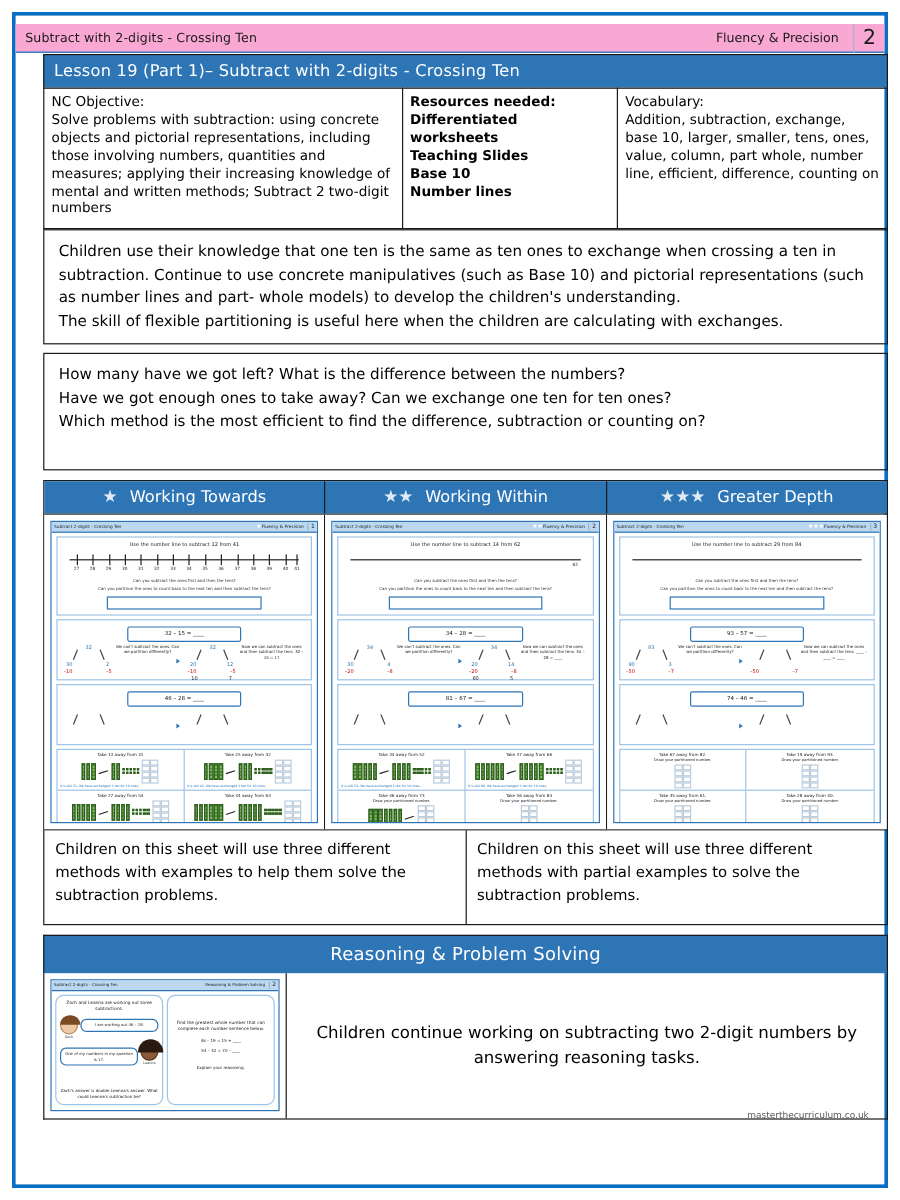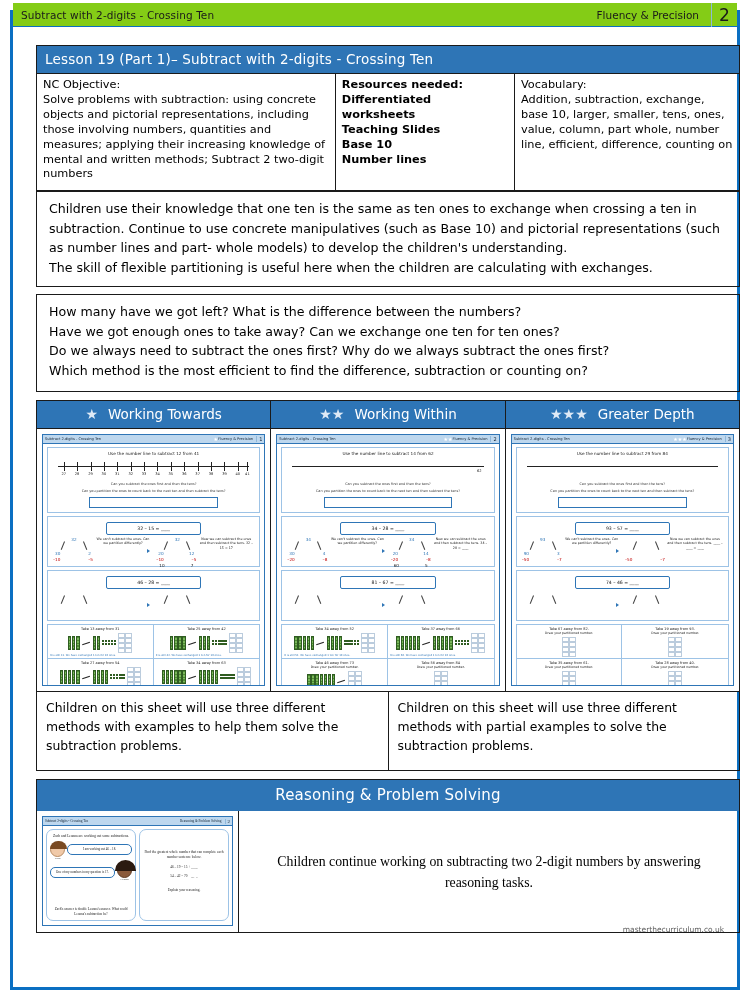--- a/index.html
+++ b/index.html
@@ -19,23 +19,23 @@
   .page-frame {
     position: absolute;
     left: 10px; top: 10px;
     width: 730px; height: 980px;
     border: 3px solid #0a6fc2;
     background: #ffffff;
   }
   
   .top-banner {
     position: absolute;
-    left: 13px; top: 3px;
+    left: 13px; top: 20px;
     width: 724px; height: 24px;
-    background: #84cc16;
+    background: #f9a8d4;
     display: flex;
     align-items: center;
     border-bottom: 1px solid #0a6fc2;
   }
   .top-banner .tb-left {
     font-size: 10.5px;
     color: #1a1a1a;
     padding-left: 8px;
     flex: 1;
     letter-spacing: .1px;
@@ -247,21 +247,20 @@
   }
   .diff-desc:last-child { border-right: none; }
 
   
   .reason-wrap { margin-top: 8px; }
   .reason-body {
     display: flex;
     border: 1px solid #1a1a1a;
     border-top: none;
     min-height: 122px;
-    font-family: Liberation Serif, serif;
   }
   .reason-left {
     width: 202px;
     border-right: 1px solid #1a1a1a;
     padding: 5px;
   }
   .reason-right {
     flex: 1;
     display: flex;
     align-items: center;
@@ -340,21 +339,20 @@
       </table>
 
     <div class="box overview">
       <p>Children use their knowledge that one ten is the same as ten ones to exchange when crossing a ten in    subtraction. Continue to use concrete manipulatives (such as Base 10) and pictorial representations (such as number lines and part- whole models) to develop the children's understanding.</p>
       <p>The skill of flexible partitioning is useful here when the children are calculating with exchanges.</p>
     </div>
 
     <div class="box keyq">
       <p>How many have we got left? What is the difference between the numbers?</p>
       <p>Have we got enough ones to take away? Can we exchange one ten for ten ones?</p>
-      <p>Do we always need to subtract the ones first? Why do we always subtract the ones first?</p>
       <p>Which method is the most efficient to find the difference, subtraction or counting on?</p>
     </div>
 
     <div class="diff-wrap">
 
       <div class="diff-head">
         <div class="dh">
           <span class="stars">★</span>
           <span>Working Towards</span>
         </div>

